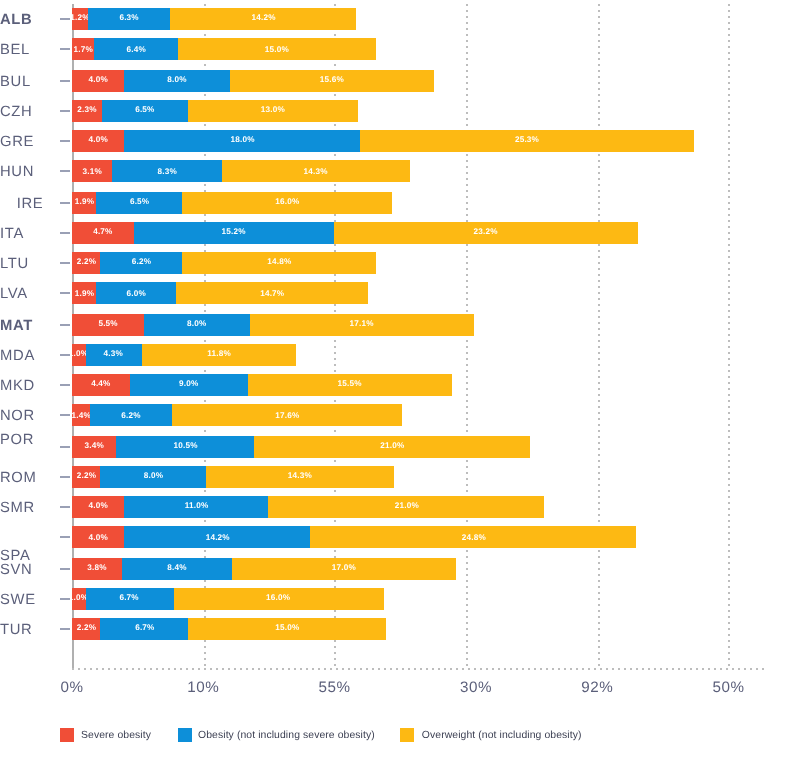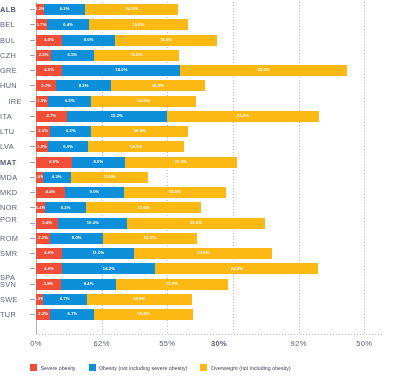--- a/index.html
+++ b/index.html
@@ -368,23 +368,23 @@
       <div class="ytick" style="top: 283.5px;"></div>
       <div class="ylabel" style="top: 294.75px;">SWE</div>
       <div class="ytick" style="top: 298.75px;"></div>
       <div class="ylabel" style="top: 310px;">TUR</div>
       <div class="ytick" style="top: 314px;"></div>
     </div>
 
   <div class="xaxis"></div>
   <div id="xticks">
       <div class="xtick-label" style="left: 36px;">0%</div>
-      <div class="xtick-label" style="left: 101.66px;">62%</div>
+      <div class="xtick-label" style="left: 101.66px;">10%</div>
       <div class="xtick-label" style="left: 167.321px;">55%</div>
-      <div class="xtick-label" style="left: 219px; font-weight: bold;">30%</div>
+      <div class="xtick-label" style="left: 238px;">30%</div>
       <div class="xtick-label" style="left: 298.642px;">92%</div>
       <div class="xtick-label" style="left: 364.302px;">50%</div>
     </div>
 
   <div class="legend" id="legend">
       <div class="legend-item">
         <span class="swatch" style="background: rgb(240, 78, 55);"></span>
         <span class="legend-label">Severe obesity</span>
       </div>
       <div class="legend-item">

